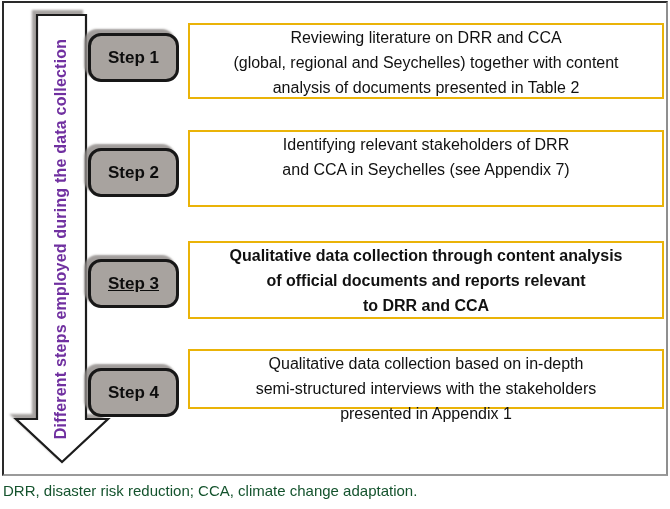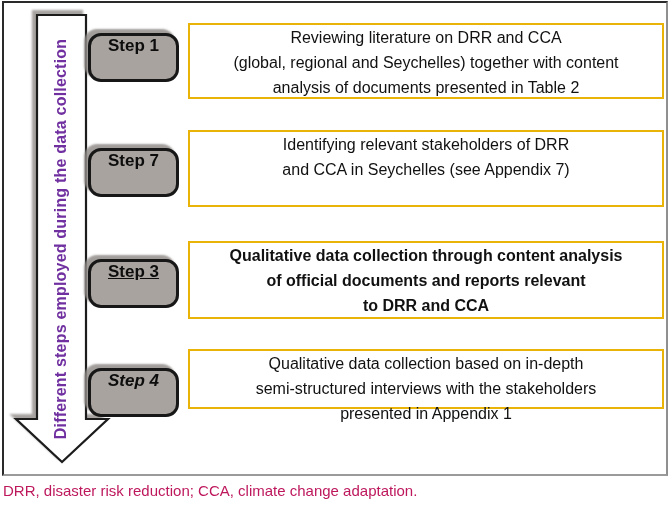--- a/index.html
+++ b/index.html
@@ -37,21 +37,21 @@
     color:#7030a0;
     letter-spacing:0.2px;
   }
   .step-badge{
     position:absolute;
     left:88px;width:91px;height:49px;
     box-sizing:border-box;
     background:#a8a39f;
     border:3px solid #171717;
     border-radius:13px;
-    display:flex;justify-content:center;
+    display:flex;align-items:center;justify-content:center;
     font-size:17px;font-weight:700;color:#0d0d0d;
     box-shadow:-4px -4px 2px rgba(145,140,137,0.85);
   }
   .desc-box{
     position:absolute;
     left:188px;width:476px;
     box-sizing:border-box;
     background:#ffffff;
     border:2px solid #eab308;
     display:flex;align-items:flex-start;justify-content:center;
@@ -59,26 +59,26 @@
   }
   .desc-text{
     white-space:pre-line;
     font-size:16px;
     line-height:25px;
     color:#111111;
   }
   .s1{top:33px;}  .b1{top:23px;height:76px;}
   .s2{top:148px;} .b2{top:130px;height:77px;}
   .s3{top:259px;text-decoration:underline;} .b3{top:241px;height:78px;font-weight:bold;}
-  .s4{top:368px;font-style:italic;} .b4{top:349px;height:60px;}
+  .s4{top:368px;} .b4{top:349px;height:60px;}
   .caption{
     position:absolute;
     left:3px;top:482px;
     font-size:15px;
-    color:#be185d;
+    color:#14532d;
   }
 </style>
 </head>
 <body>
 
 <div class="page">
 
   <div class="frame"></div>
 
   <svg class="arrow-svg" width="130" height="480" viewBox="0 0 130 480" aria-hidden="true">
@@ -92,21 +92,21 @@
   <div class="step-badge s1">
     <span>Step 1</span>
   </div>
   <div class="desc-box b1">
     <div class="desc-text">Reviewing literature on DRR and CCA
 (global, regional and Seychelles) together with content
 analysis of documents presented in Table 2</div>
   </div>
 
   <div class="step-badge s2">
-    <span>Step 7</span>
+    <span>Step 2</span>
   </div>
   <div class="desc-box b2">
     <div class="desc-text">Identifying relevant stakeholders of DRR
 and CCA in Seychelles (see Appendix 7)</div>
   </div>
 
   <div class="step-badge s3">
     <span>Step 3</span>
   </div>
   <div class="desc-box b3">

